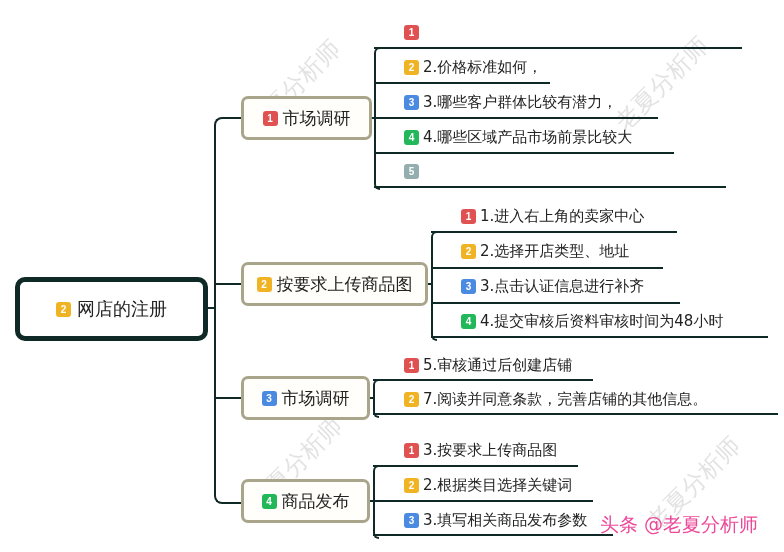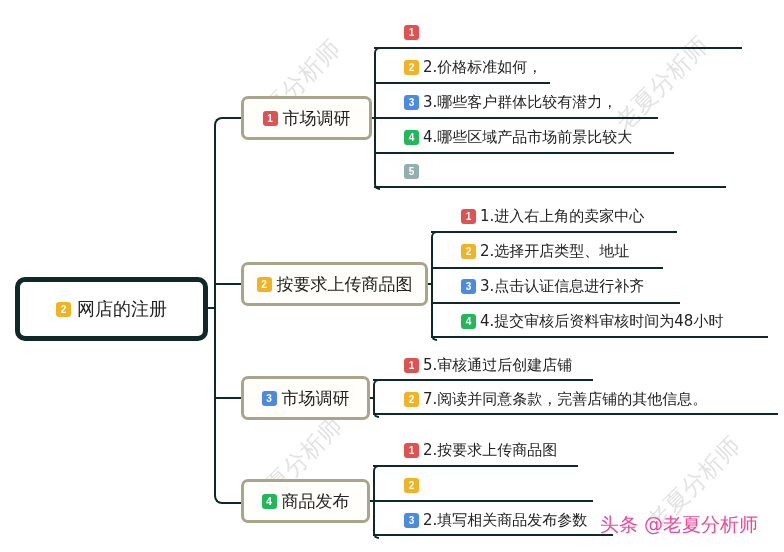--- a/index.html
+++ b/index.html
@@ -121,23 +121,24 @@
   <span class="badge" style="background:#22b85a;">4</span>
   <span>商品发布</span>
 </div>
 <div class="line" style="left:370px;top:500px;width:5px;height:2px;"></div>
 <div class="bracket" style="left:373px;top:465px;width:4px;height:70px;"></div>
 <div class="uline" style="left:373px;top:465px;width:205px;"></div>
 <div class="uline" style="left:373px;top:500px;width:220px;"></div>
 <div class="uline" style="left:373px;top:534px;width:240px;"></div>
 <div class="leaf" style="left:404px;top:439px;">
   <span class="badge" style="background:#e05252;">1</span>
-  <span>2.按要求上传商品图</span>
+  <span>3.按要求上传商品图</span>
 </div>
 <div class="leaf" style="left:404px;top:474px;">
   <span class="badge" style="background:#f0b324;">2</span>
+  <span>2.根据类目选择关键词</span>
 </div>
 <div class="leaf" style="left:404px;top:509px;">
   <span class="badge" style="background:#4a8ae0;">3</span>
-  <span>2.填写相关商品发布参数</span>
+  <span>3.填写相关商品发布参数</span>
 </div>
 
 <div class="credit">头条 @老夏分析师</div>
 
 </body></html>

